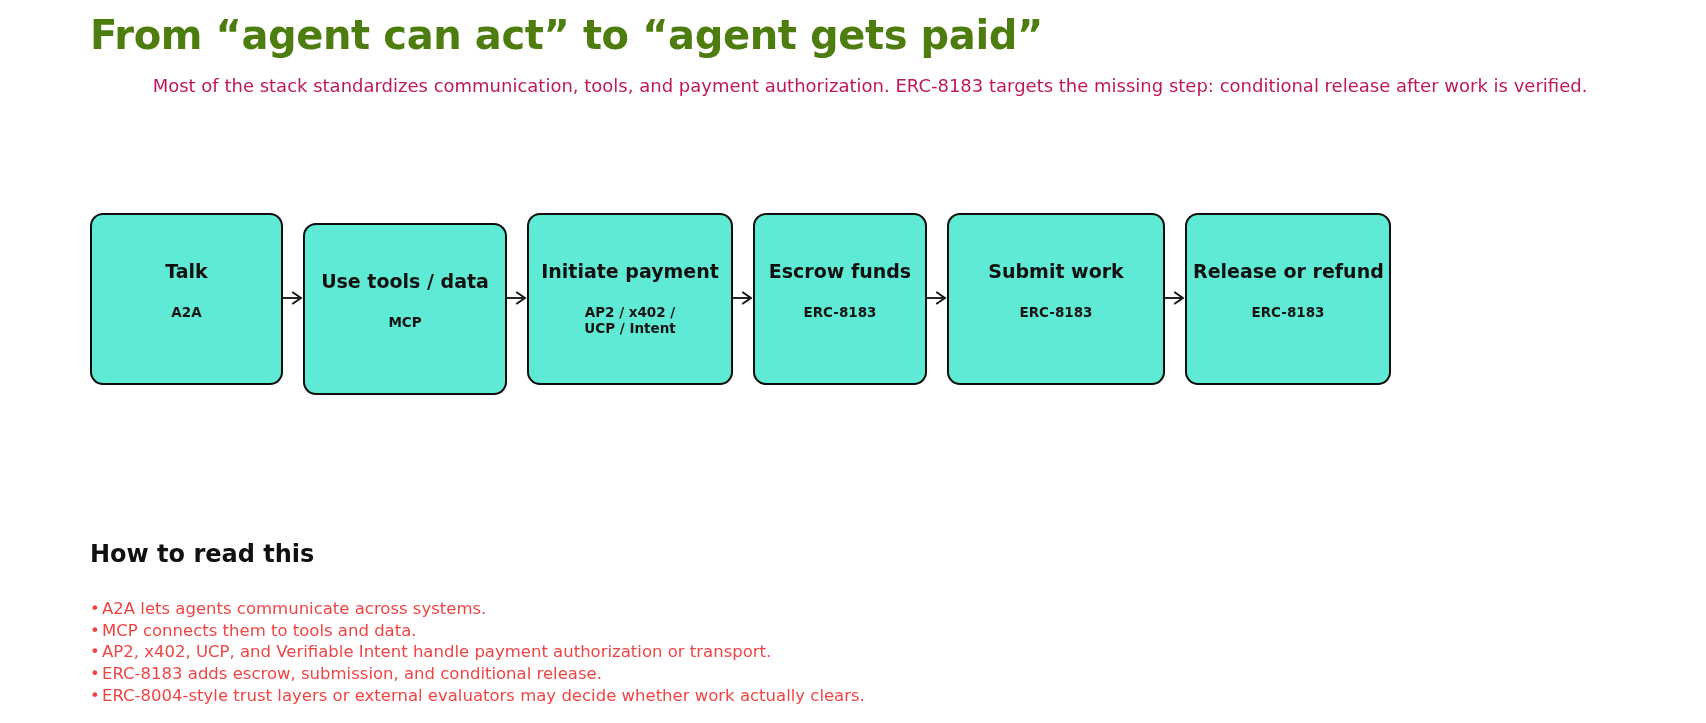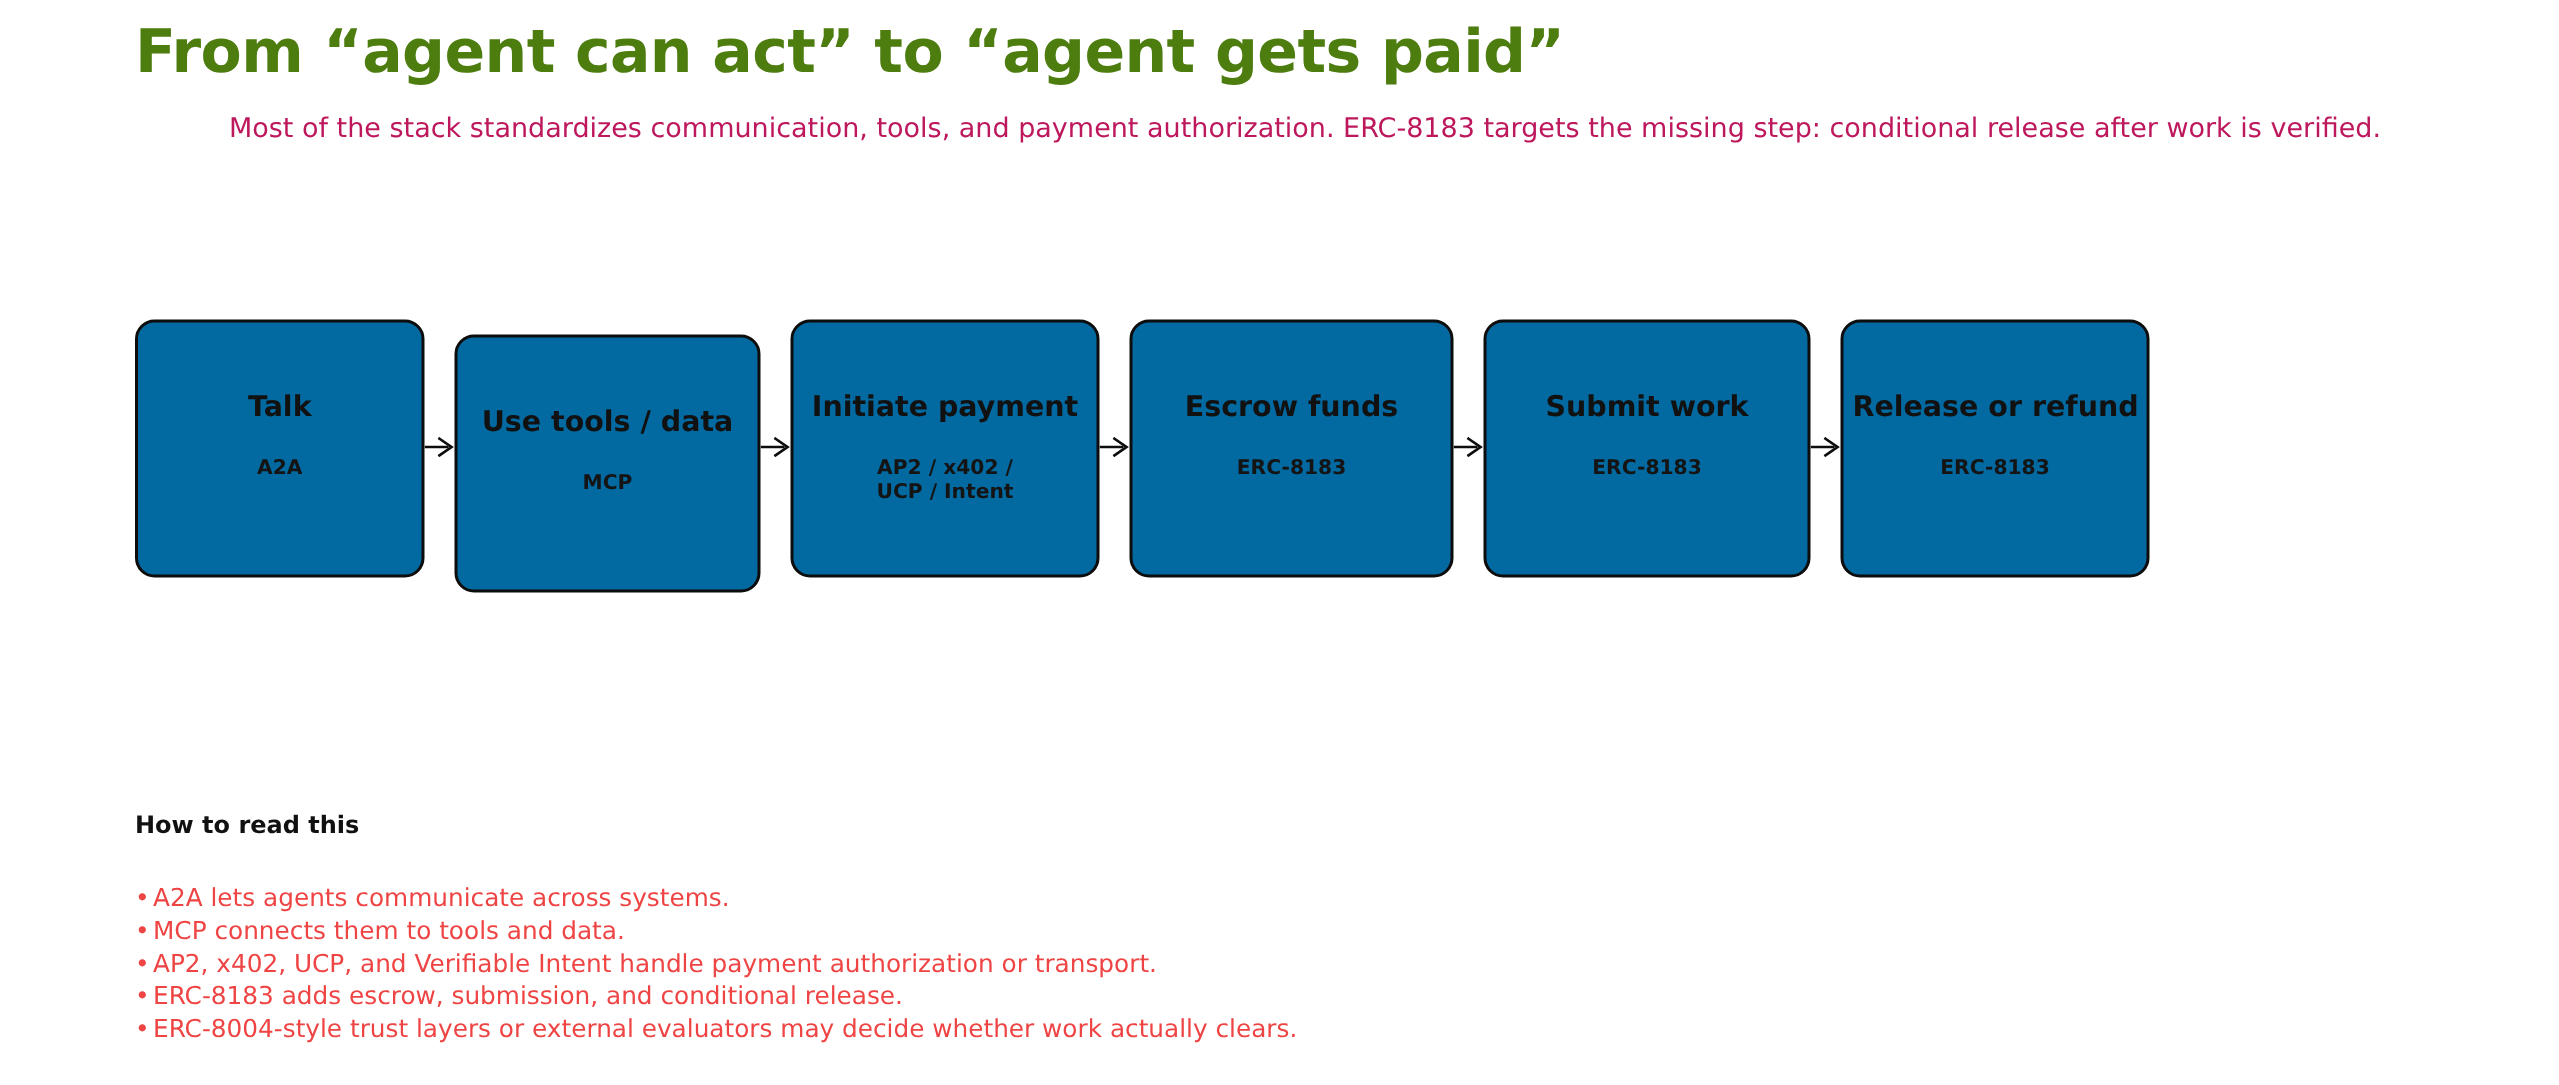--- a/index.html
+++ b/index.html
@@ -56,21 +56,21 @@
   }
   .flow-step {
     display: flex;
     flex-direction: row;
     align-items: stretch;
   }
   .flow-box {
     box-sizing: border-box;
     border: 2.2px solid #0d0d0d;
     border-radius: 13px;
-    background: #0369a1;
+    background: #5eead4;
     position: relative;
     display: block;
     height: 172px;
   }
   .flow-box-title {
     position: absolute;
     left: 6px;
     right: 6px;
     top: 46px;
     text-align: center;
@@ -106,21 +106,21 @@
   }
 
   
   #howto {
     position: absolute;
     left: 90px;
     top: 540px;
     width: 1540px;
   }
   #howto-heading {
-    font-size: 16px;
+    font-size: 24px;
     font-weight: 700;
     margin: 0;
     color: #111111;
     line-height: 1.2;
   }
   #howto-list {
     margin: 29px 0 0 0;
     padding: 0;
     list-style: none;
   }
@@ -176,21 +176,21 @@
 UCP / Intent</div>
       </div>
       <div class="connector">
         <svg width="20" height="14" viewBox="0 0 20 14">
           <path d="M0 7 H16" stroke="#0d0d0d" stroke-width="1.8" fill="none"></path>
           <path d="M10 1.5 L18 7 L10 12.5" stroke="#0d0d0d" stroke-width="1.8" fill="none" stroke-linecap="square"></path>
         </svg>
       </div>
     </div>
     <div class="flow-step">
-      <div class="flow-box" style="width: 216px;">
+      <div class="flow-box" style="width: 174px;">
         <div class="flow-box-title">Escrow funds</div>
         <div class="flow-box-sub">ERC-8183</div>
       </div>
       <div class="connector">
         <svg width="20" height="14" viewBox="0 0 20 14">
           <path d="M0 7 H16" stroke="#0d0d0d" stroke-width="1.8" fill="none"></path>
           <path d="M10 1.5 L18 7 L10 12.5" stroke="#0d0d0d" stroke-width="1.8" fill="none" stroke-linecap="square"></path>
         </svg>
       </div>
     </div>

